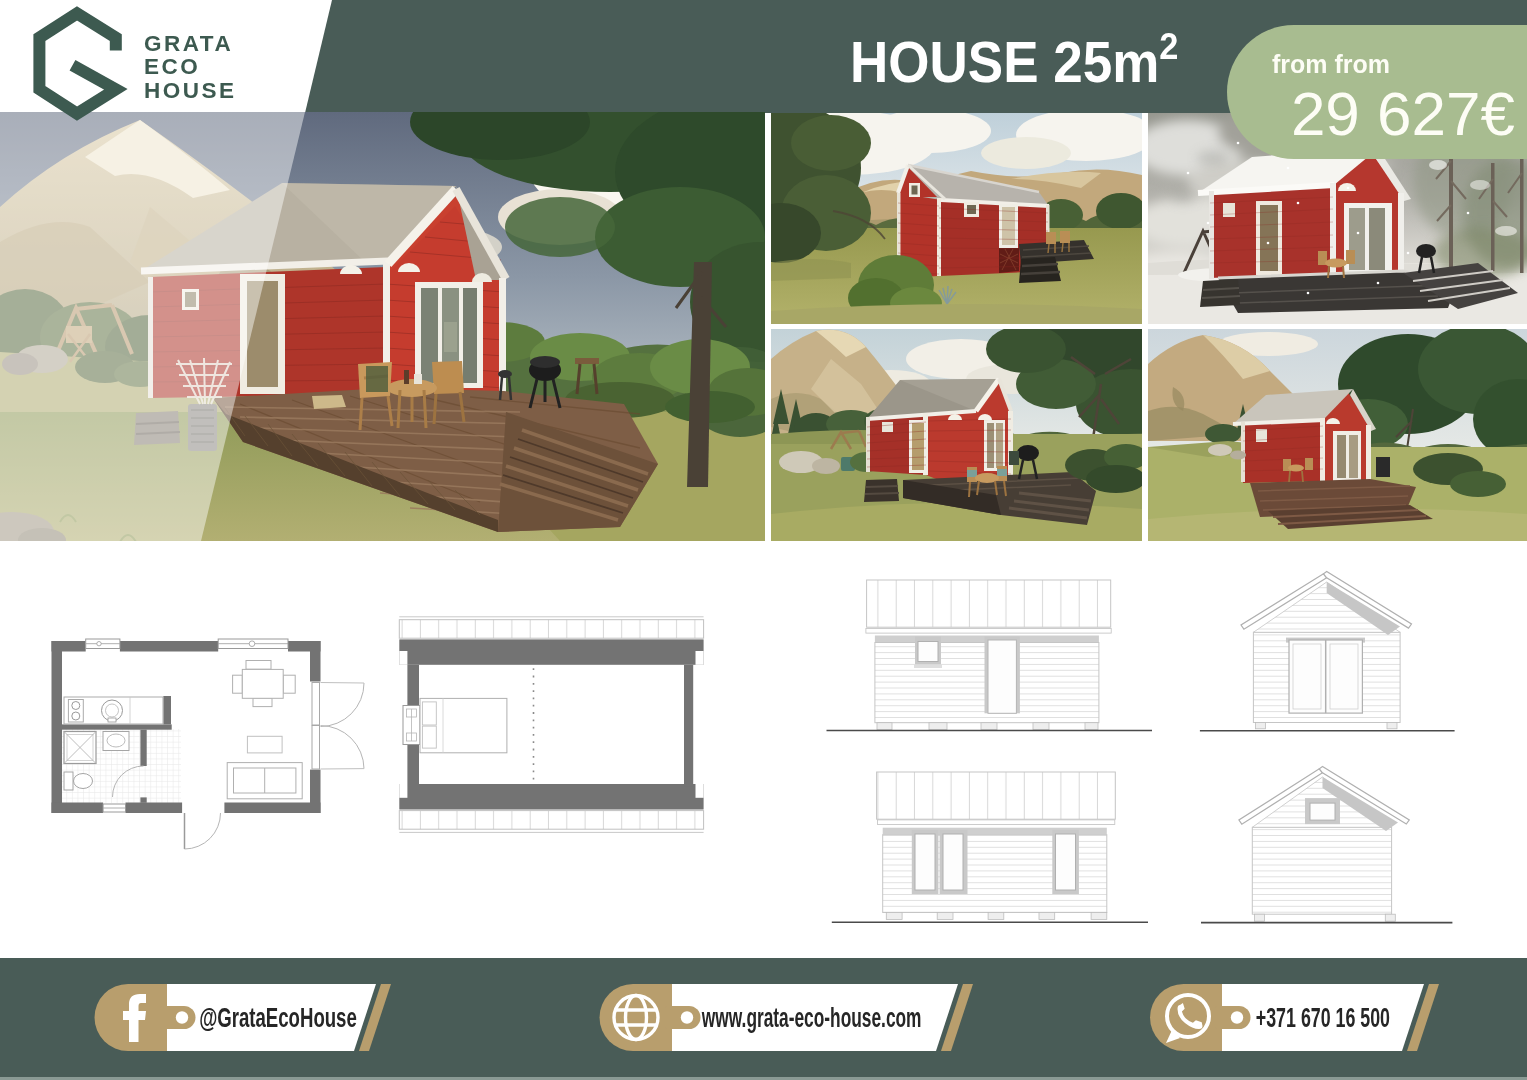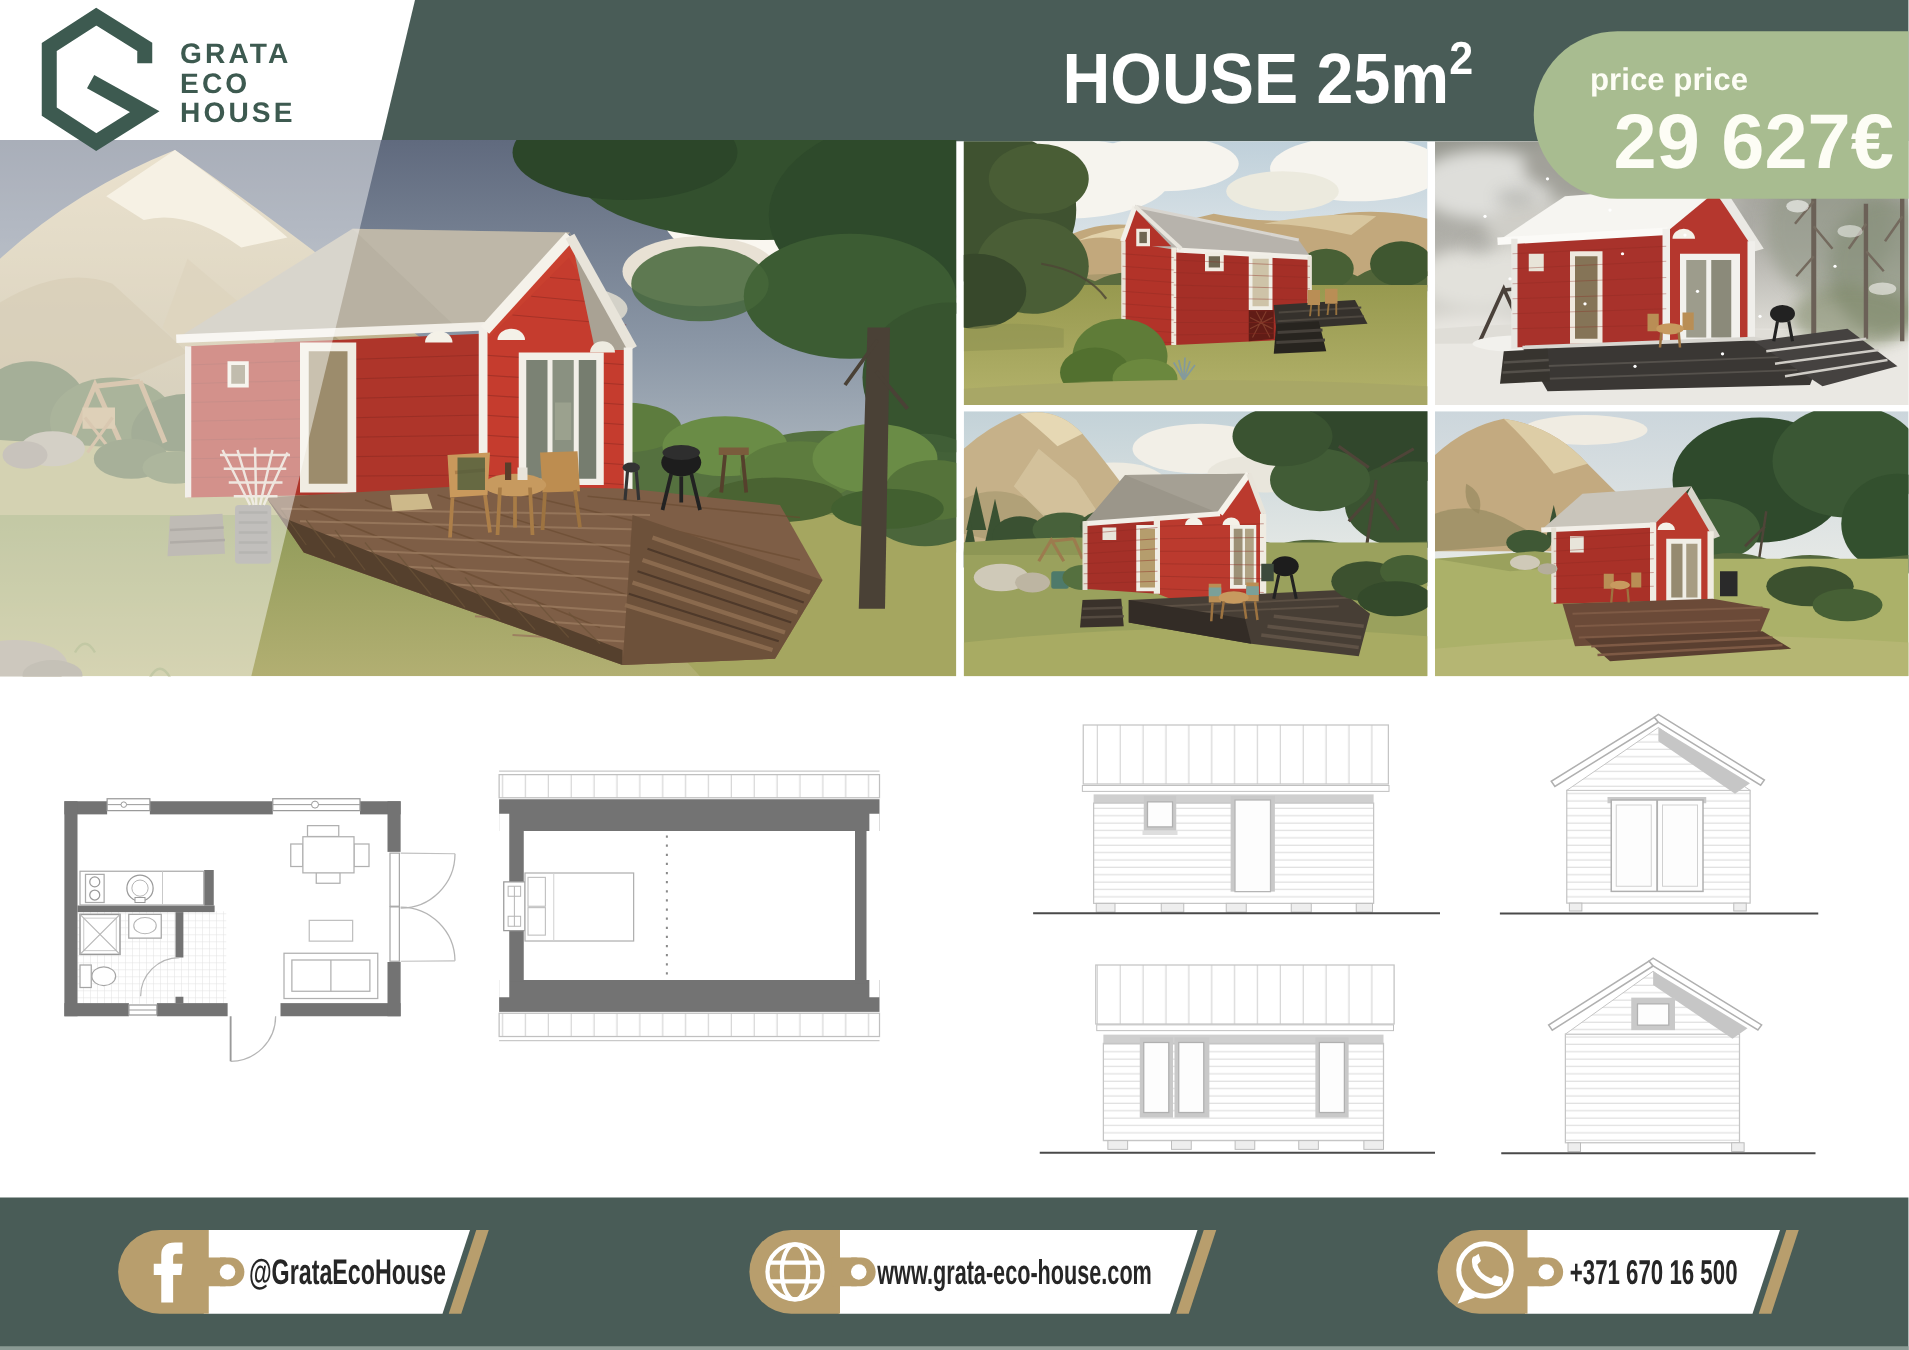--- a/index.html
+++ b/index.html
@@ -597,23 +597,23 @@
     <rect x="157" y="129" width="8" height="12" fill="#b98e55"></rect>
     <ellipse cx="148" cy="139" rx="8" ry="3.5" fill="#c79a5f"></ellipse>
     <path d="M142,142 L141,153 M154,142 L155,153" stroke="#9d7340" stroke-width="1.8"></path>
 
     <rect x="228" y="128" width="14" height="20" fill="#2a2a2a"></rect>
   </svg>
 
   <div class="abs" style="left:1227px;top:25px;width:330px;height:134px;background:#a8bc90;
        border-radius:67px 0 0 67px;"></div>
   <div class="abs" style="left:1272px;top:50px;width:200px;height:30px;color:#fdfdf5;
-       font-size:25px;font-weight:bold;">price price</div>
+       font-size:25px;font-weight:bold;">from from</div>
   <div class="abs" style="left:1155px;top:78px;width:360px;height:60px;color:#fdfdf5;
-       font-size:62px;font-weight:bold;text-align:right;">29 627€</div>
+       font-size:62px;font-weight:normal;text-align:right;">29 627€</div>
 
   <svg id="plans" class="abs" style="left:0;top:541px;" width="1527" height="417" viewBox="0 0 1527 417">
     <defs>
       <pattern id="sid" width="8" height="5.9" patternUnits="userSpaceOnUse">
         <rect width="8" height="5.9" fill="#ffffff"></rect>
         <line x1="0" y1="5.4" x2="8" y2="5.4" stroke="#e0e0e0" stroke-width="1"></line>
       </pattern>
       <pattern id="vrt" width="18.3" height="10" patternUnits="userSpaceOnUse">
         <rect width="18.3" height="10" fill="#ffffff"></rect>
         <line x1="17.8" y1="0" x2="17.8" y2="10" stroke="#d8d8d8" stroke-width="1"></line>

